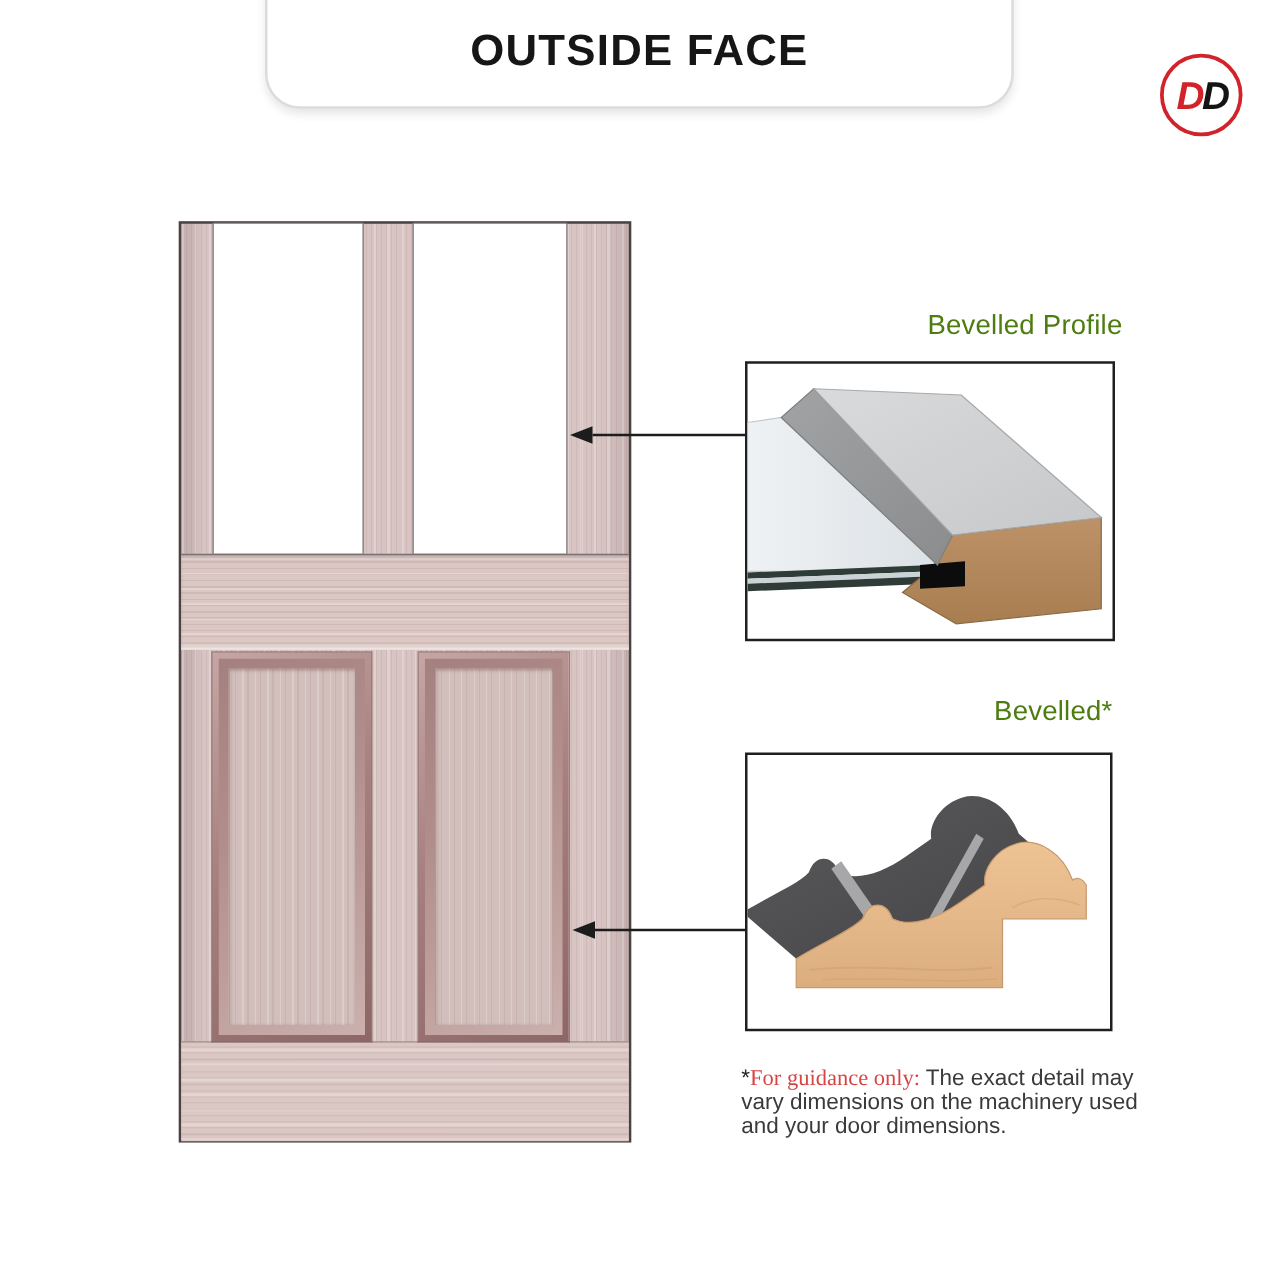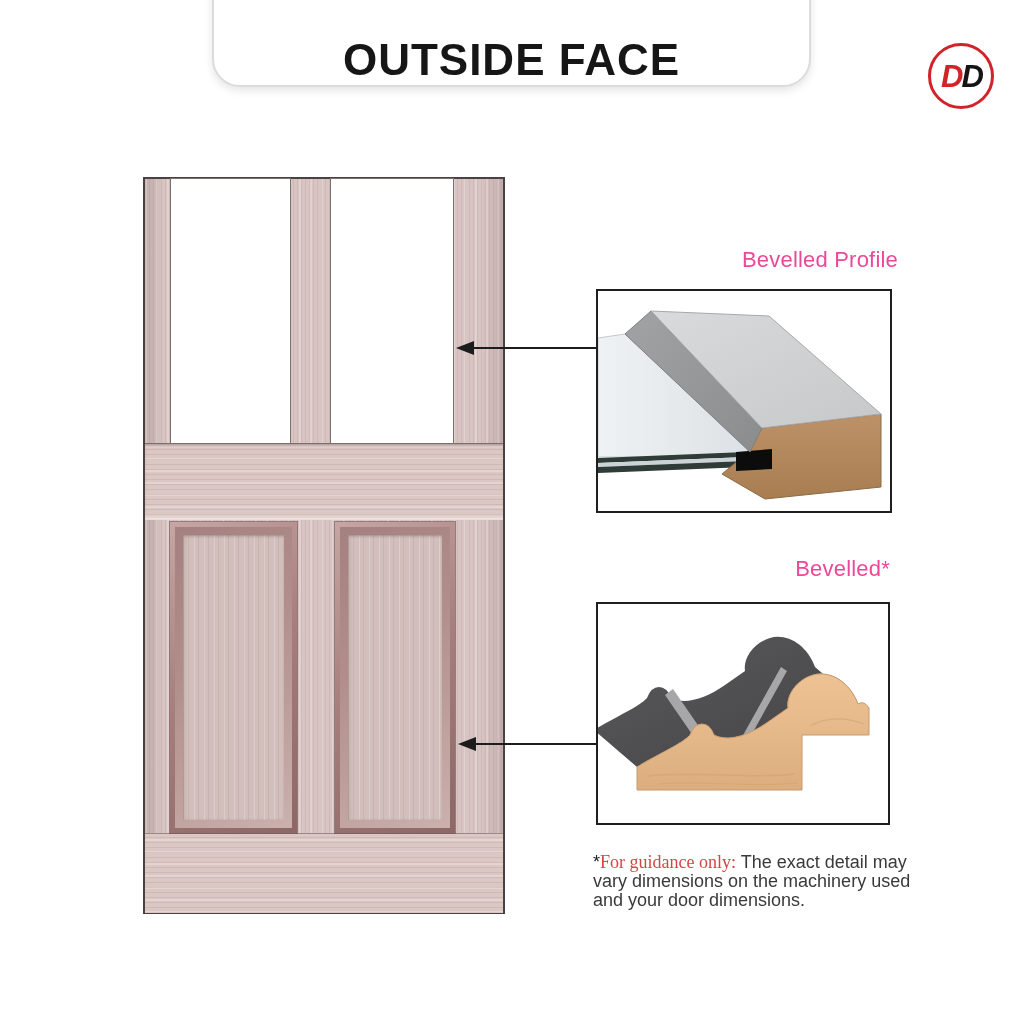--- a/index.html
+++ b/index.html
@@ -4,22 +4,22 @@
 <style>
   html,body{margin:0;padding:0;background:#ffffff;}
   .page{position:relative;width:1024px;height:1024px;background:#ffffff;overflow:hidden;
         font-family:"Liberation Sans",sans-serif;}
 
   
   .title-box{position:absolute;left:212px;top:-34px;width:595px;height:117px;
     background:#ffffff;border:2px solid #dcdcdc;border-radius:28px;
     box-shadow:0 4px 8px rgba(0,0,0,0.10);
     display:flex;align-items:flex-end;justify-content:center;}
-  .title-text{font-size:44px;font-weight:700;color:#161616;letter-spacing:1px;
-    }
+  .title-text{font-size:35px;font-weight:700;color:#161616;letter-spacing:1px;
+    padding-bottom:24px;}
 
   
   .logo{position:absolute;left:928px;top:43px;width:66px;height:66px;border-radius:50%;
     border:3px solid #d2232a;background:#ffffff;display:flex;align-items:center;
     justify-content:center;box-sizing:border-box;}
   .logo span{font-style:italic;font-weight:700;font-size:31px;letter-spacing:-3px;line-height:1;}
   .logo .d1{color:#d2232a;}
   .logo .d2{color:#141414;margin-left:1px;}
 
   
@@ -52,21 +52,21 @@
     background:
       repeating-linear-gradient(90deg, rgba(146,112,112,0.15) 0 1px, transparent 1px 5px),
       repeating-linear-gradient(90deg, rgba(255,255,255,0.22) 0 2px, transparent 2px 10px),
       #d2bfbc;
     box-shadow:inset 1px 1px 3px rgba(110,80,80,0.5);}
 
   
   .callout-box{position:absolute;background:#ffffff;border:2px solid #1f1f1f;box-sizing:border-box;}
   .box-bevel{left:596px;top:289px;width:296px;height:224px;}
   .box-moulding{left:596px;top:602px;width:294px;height:223px;}
-  .callout-label{position:absolute;font-size:22px;color:#ec4899;letter-spacing:0.2px;}
+  .callout-label{position:absolute;font-size:22px;color:#4d7c0f;letter-spacing:0.2px;}
   .label-bevel{right:126px;top:247px;}
   .label-moulding{right:134px;top:556px;}
 
   
   .connector{position:absolute;height:2px;background:#1c1c1c;}
   .line1{left:474px;top:347px;width:122px;}
   .line2{left:476px;top:743px;width:120px;}
   .arrowhead{position:absolute;width:0;height:0;border-top:7px solid transparent;
     border-bottom:7px solid transparent;border-right:18px solid #1c1c1c;}
   .ah1{left:456px;top:341px;}

